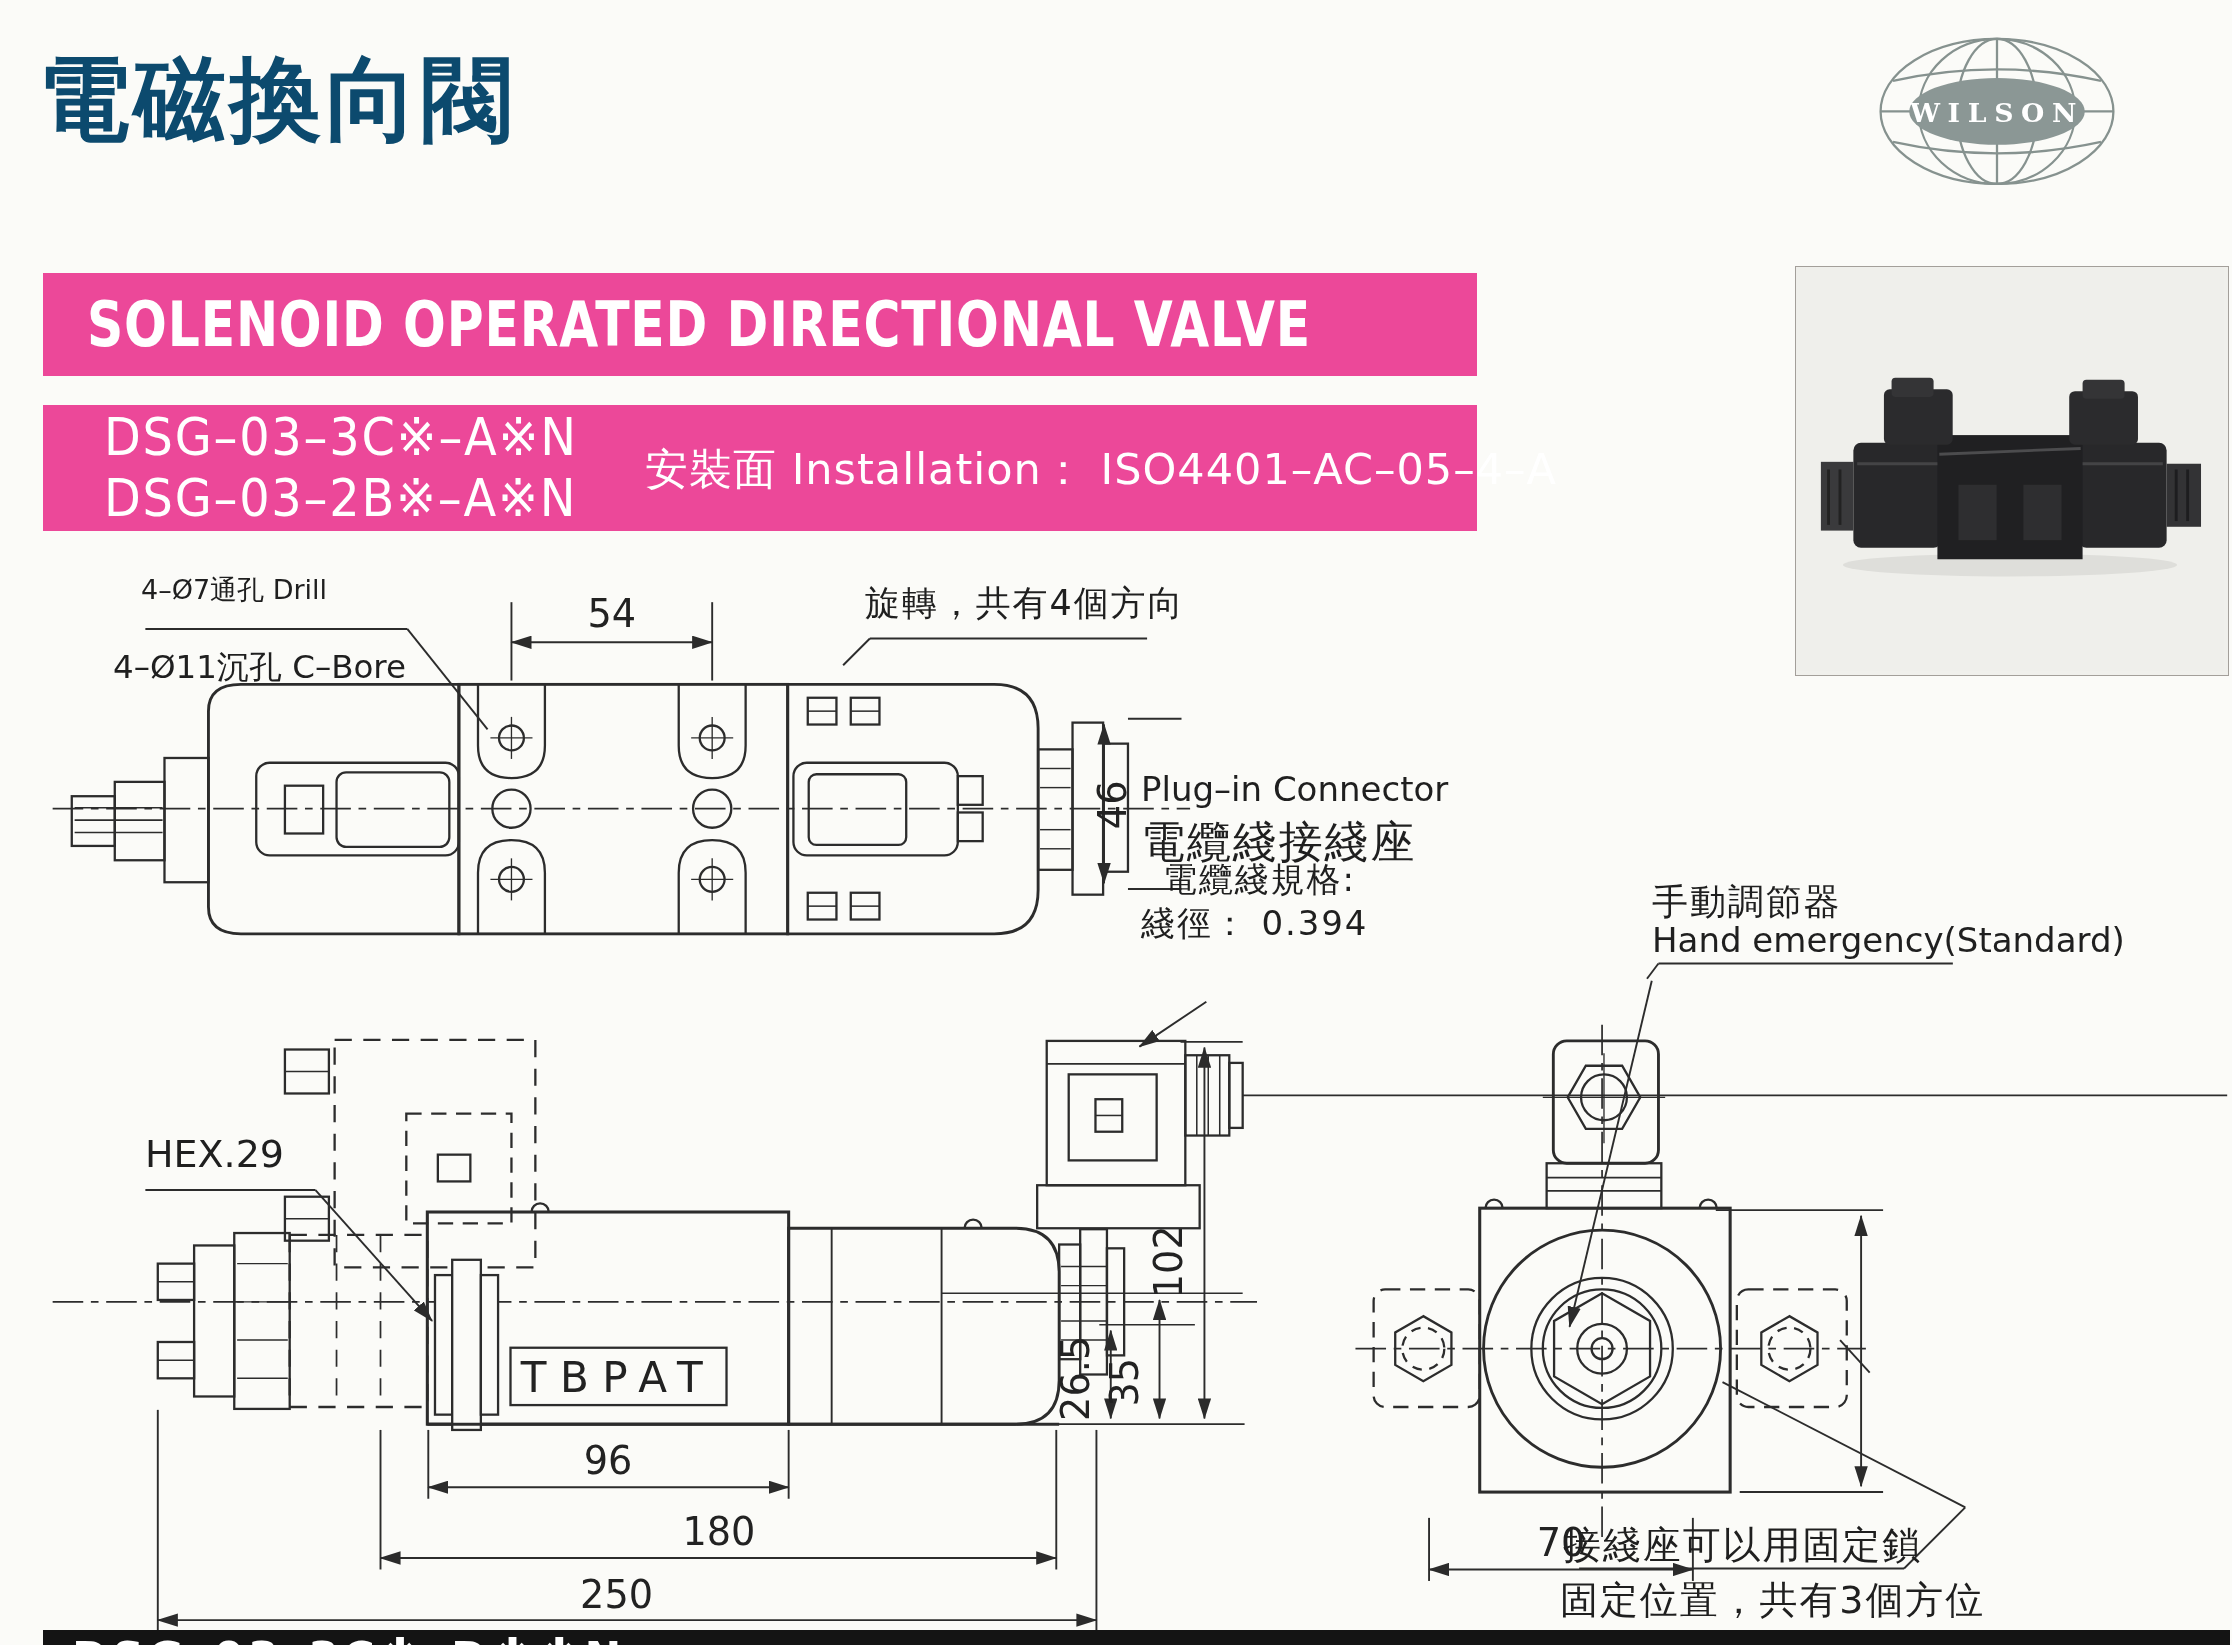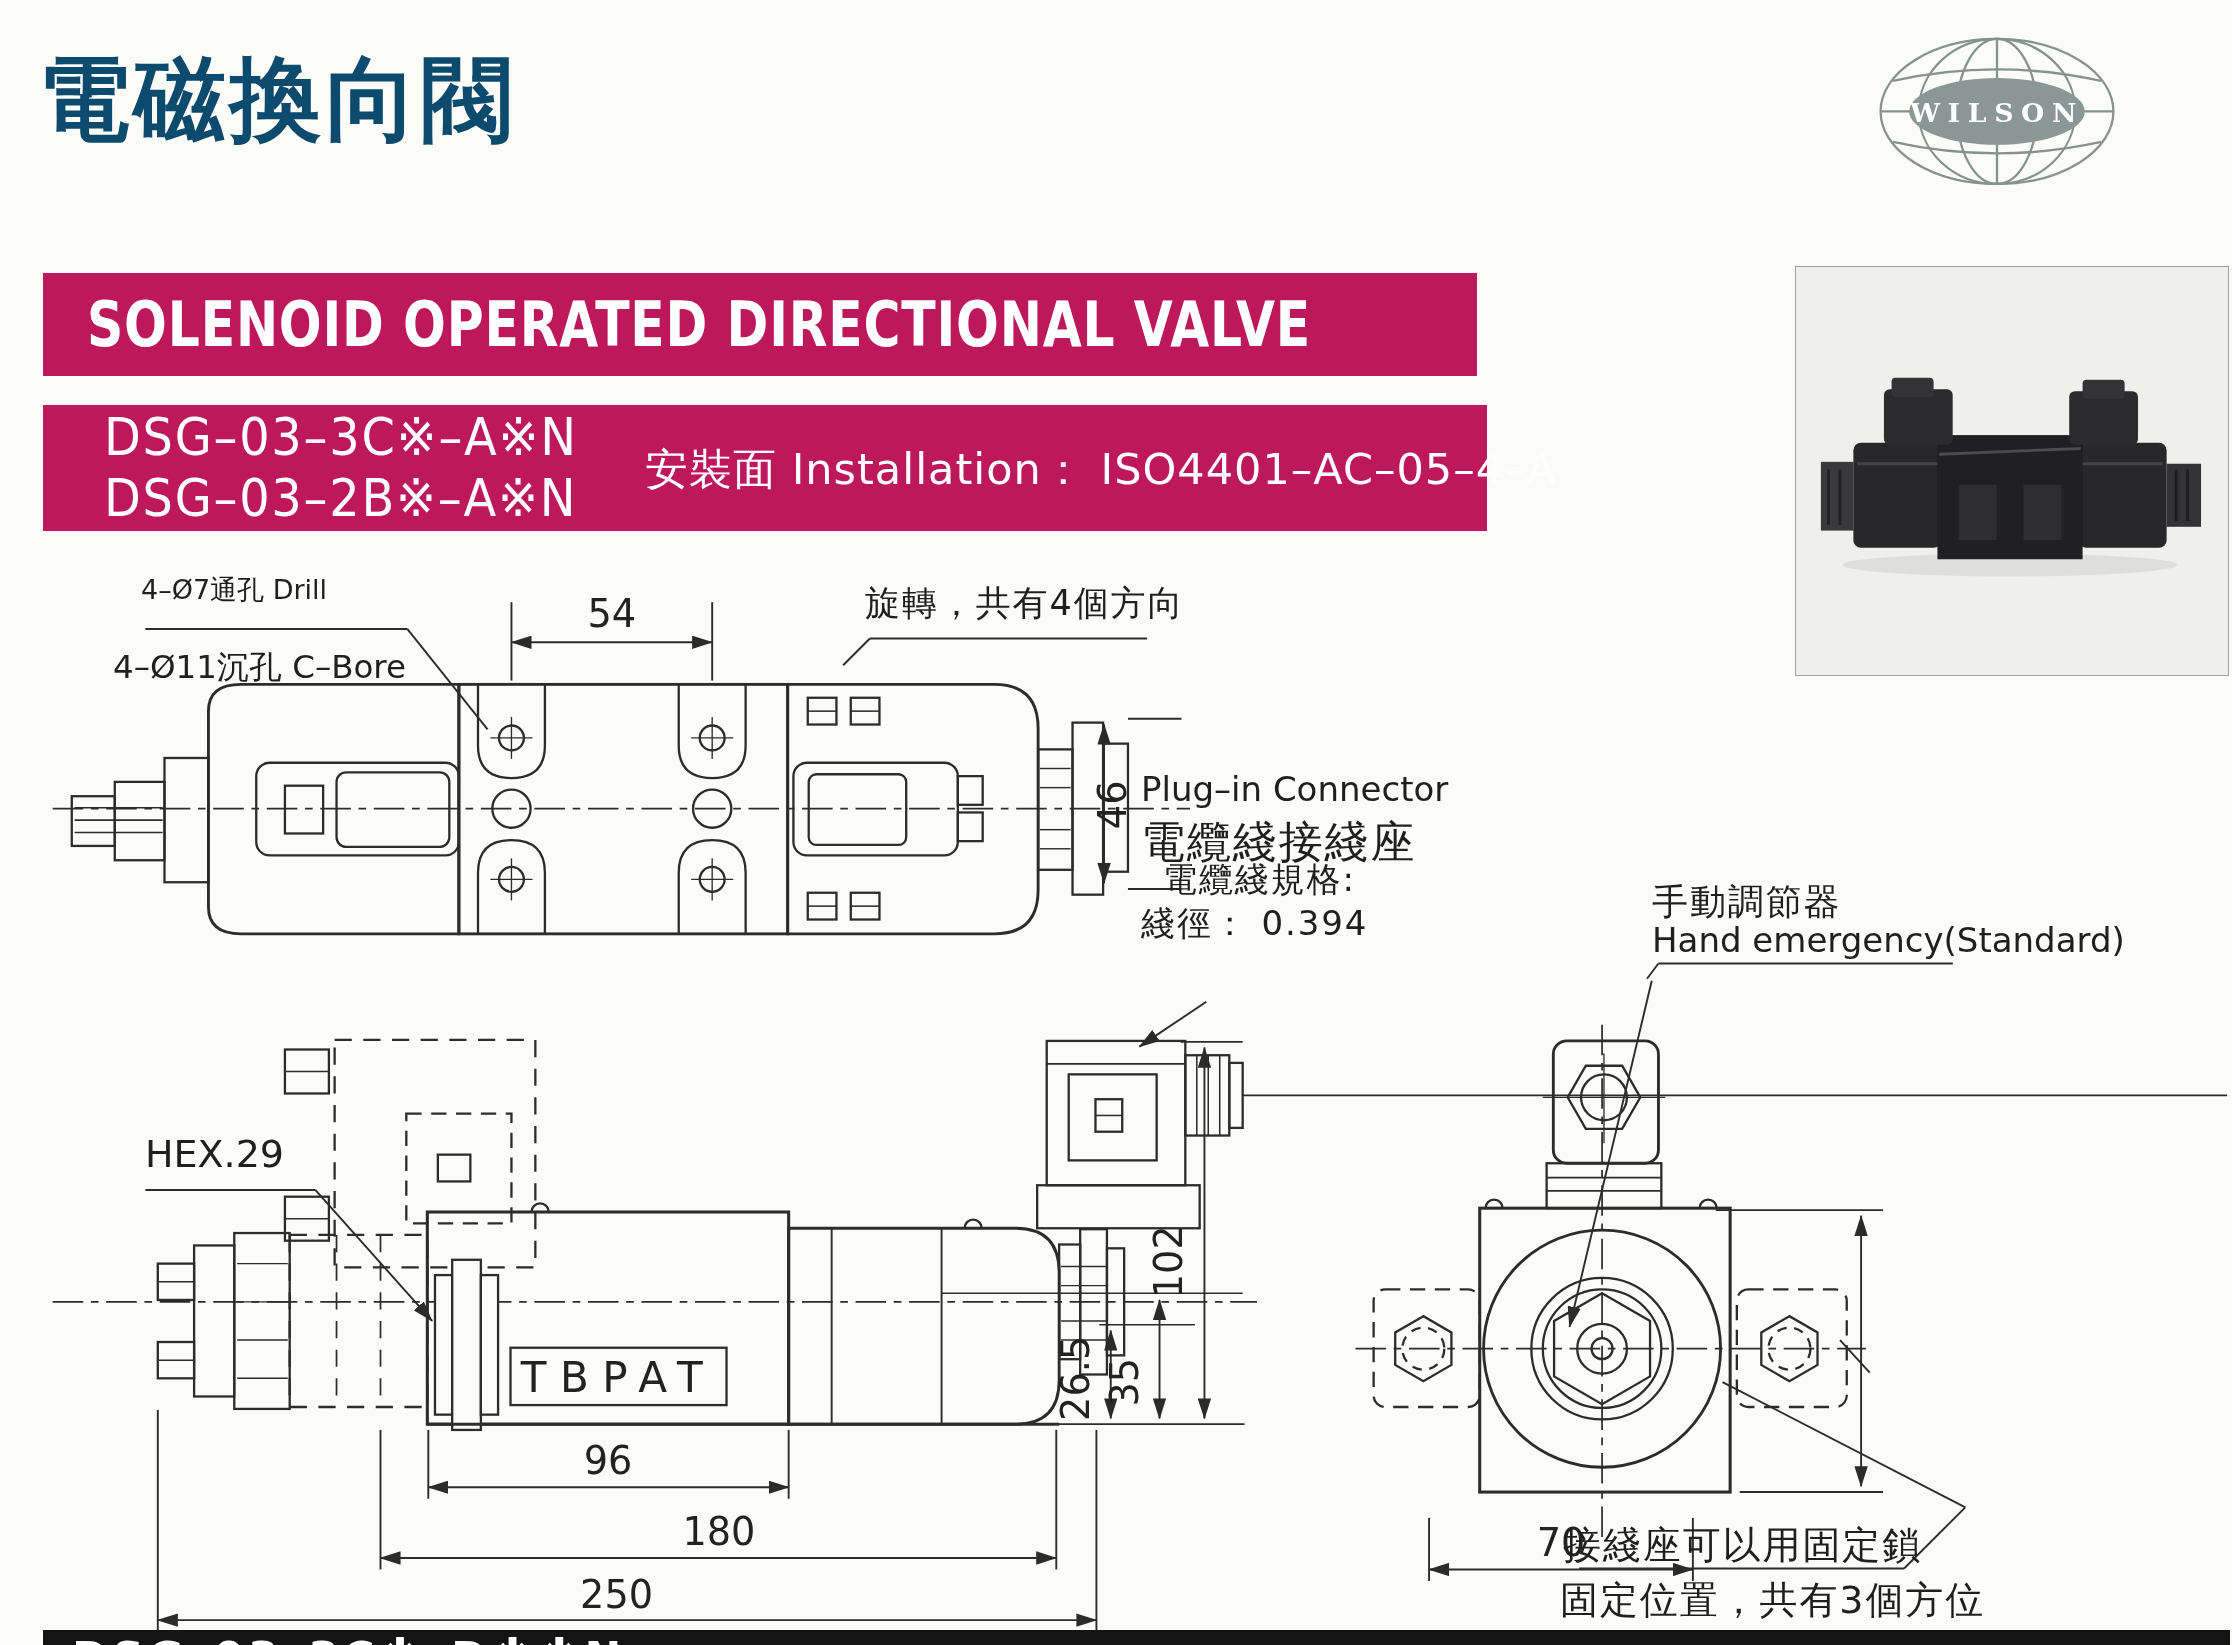--- a/index.html
+++ b/index.html
@@ -2,25 +2,25 @@
 <html><head>
 <meta charset="utf-8">
 <style>
   html,body{margin:0;padding:0;background:#888;}
   #page{position:relative;width:2233px;height:1645px;background:#fbfbf8;overflow:hidden;
         font-family:"DejaVu Sans","Liberation Sans",sans-serif;color:#1c1c1c;}
   .abs{position:absolute;}
   
   #title{left:38px;top:38px;font-size:92px;font-weight:600;letter-spacing:3.8px;color:#0c4a6e;}
   
-  .bar{background:#be185d;color:#fff;}
+  .bar{background:#ec4899;color:#fff;}
   #bar1{left:43px;top:273px;width:1434px;height:103px;display:flex;align-items:center;}
   #bar1 span{display:inline-block;padding-left:55px;font-size:63px;font-weight:700;letter-spacing:1px;
              transform:scaleX(.80);transform-origin:left center;white-space:nowrap;}
-  #bar2{left:43px;top:405px;width:1434px;height:126px;padding-left:10px;}
+  #bar2{left:43px;top:405px;width:1434px;height:126px;}
   .model{position:absolute;left:61px;white-space:nowrap;font-size:52px;font-weight:500;letter-spacing:1.9px;
          transform:scaleX(.92);transform-origin:left center;}
   #model1{top:1.9px;} #model2{top:63px;}
   #inst{position:absolute;left:602px;top:36px;font-size:43px;font-weight:400;white-space:nowrap;letter-spacing:1px;}
   
   #footbar{left:43px;top:1630px;width:2187px;height:15.3px;background:#141414;overflow:hidden;}
   #footbar span{position:absolute;left:29px;top:2.9px;color:#fff;font-size:44px;font-weight:700;letter-spacing:3.8px;white-space:nowrap;}
   
   .t{white-space:nowrap;color:#1f1f1f;}
   .cjk{letter-spacing:1.9px;}

